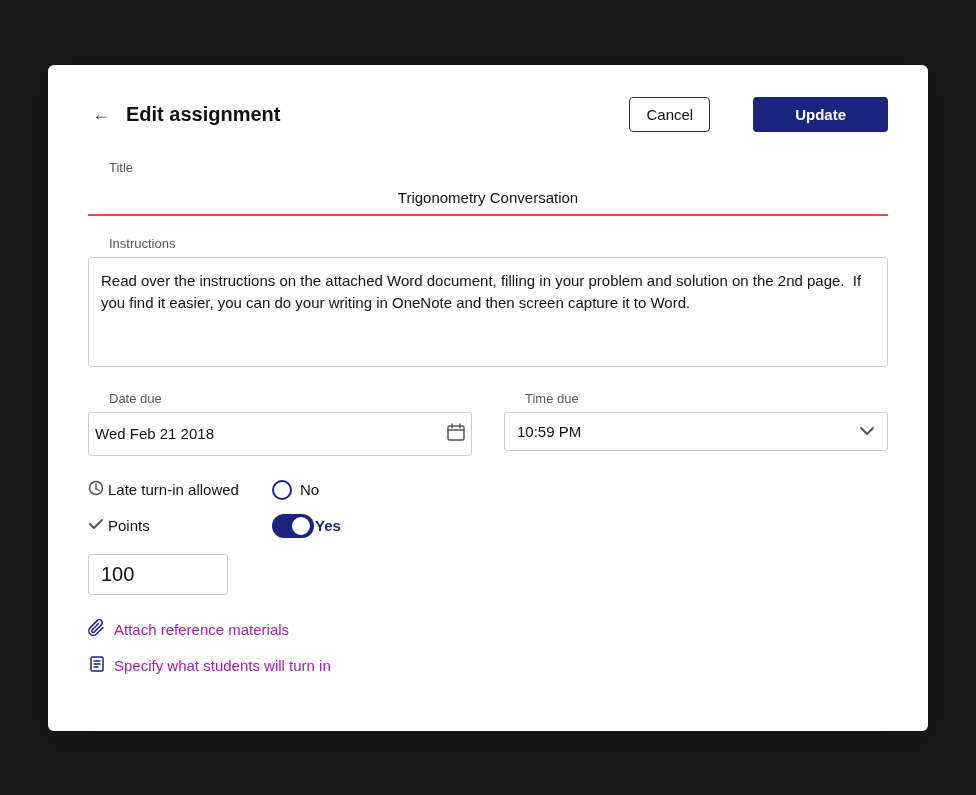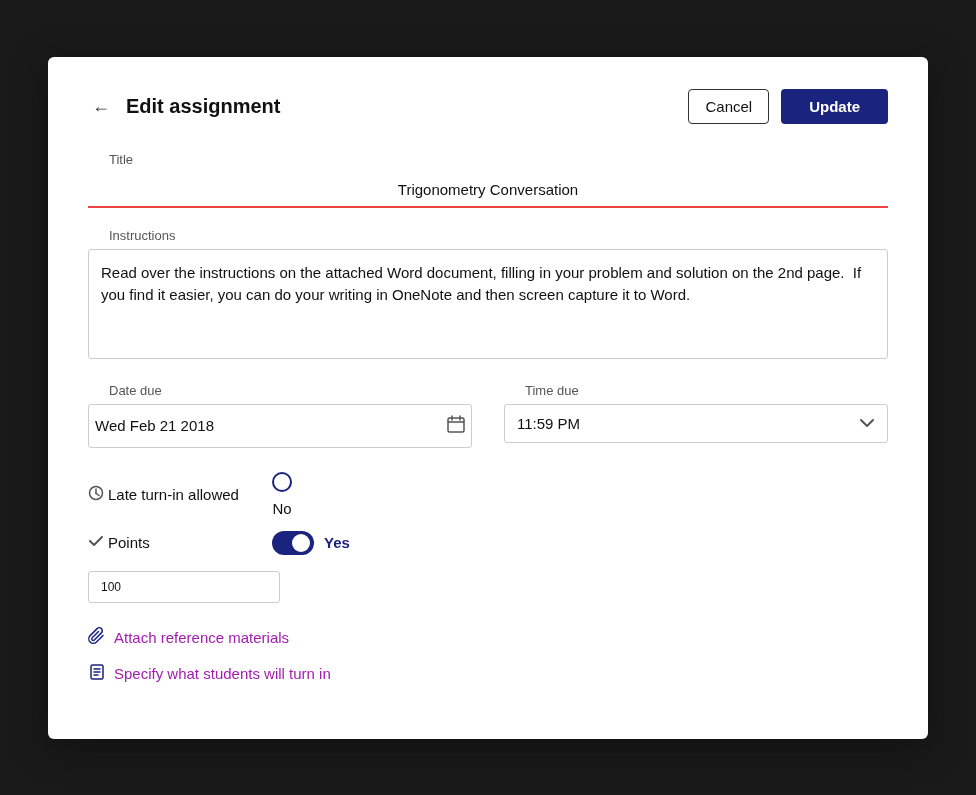--- a/index.html
+++ b/index.html
@@ -54,26 +54,27 @@
       padding: 8px 16px;
       font-size: 15px;
       cursor: pointer;
       color: #111;
       font-family: inherit;
     }
     .btn-update {
       background: #1a237e;
       border: none;
       border-radius: 4px;
-      padding: 8px 28px;
+      padding: 8px 42px;
       font-size: 15px;
       font-weight: 700;
       cursor: pointer;
       color: #fff;
       font-family: inherit;
+      margin-left: 31px;
     }
     .form-group {
       margin-bottom: 20px;
     }
     .form-label {
       font-size: 13px;
       color: #555;
       margin-bottom: 6px;
       display: block;
       margin-left: 21px;
@@ -167,35 +168,34 @@
     .option-label-text {
       font-size: 15px;
       color: #111;
     }
     .radio-no {
       display: flex;
       align-items: center;
       gap: 8px;
       font-size: 15px;
       color: #111;
-      flex-direction: column;
     }
     .radio-circle {
       width: 20px;
       height: 20px;
       border-radius: 50%;
       border: 2px solid #1a237e;
       background: #fff;
       display: inline-block;
     }
     
     .toggle-yes {
       display: flex;
       align-items: center;
-      gap: 10px;
+      gap: 1px;
     }
     .toggle-switch {
       position: relative;
       width: 42px;
       height: 24px;
       cursor: pointer;
     }
     .toggle-track {
       width: 42px;
       height: 24px;
@@ -215,23 +215,23 @@
     }
     .yes-label {
       font-size: 15px;
       font-weight: 700;
       color: #1a237e;
     }
     .points-input {
       border: 1.5px solid #ccc;
       border-radius: 3px;
       padding: 8px 12px;
-      font-size: 12px;
-      color: #111;
-      width: 192px;
+      font-size: 20px;
+      color: #111;
+      width: 140px;
       font-family: inherit;
       outline: none;
       margin-bottom: 24px;
     }
     .link-row {
       display: flex;
       align-items: center;
       gap: 8px;
       margin-bottom: 14px;
       cursor: pointer;
@@ -286,21 +286,21 @@
             <line x1="1" y1="7" x2="17" y2="7" stroke="#555" stroke-width="1.5"></line>
             <line x1="5" y1="1" x2="5" y2="5" stroke="#555" stroke-width="1.5" stroke-linecap="round"></line>
             <line x1="13" y1="1" x2="13" y2="5" stroke="#555" stroke-width="1.5" stroke-linecap="round"></line>
           </svg>
         </span>
       </div>
     </div>
     <div class="time-group">
       <label class="form-label">Time due</label>
       <div class="time-select">
-        <span>11:59 PM</span>
+        <span>10:59 PM</span>
         <span class="chevron-icon">
           <svg width="16" height="10" viewBox="0 0 16 10" fill="none" xmlns="http://www.w3.org/2000/svg">
             <polyline points="2,2 8,8 14,2" stroke="#555" stroke-width="2" fill="none" stroke-linecap="round" stroke-linejoin="round"></polyline>
           </svg>
         </span>
       </div>
     </div>
   </div>
 
   

